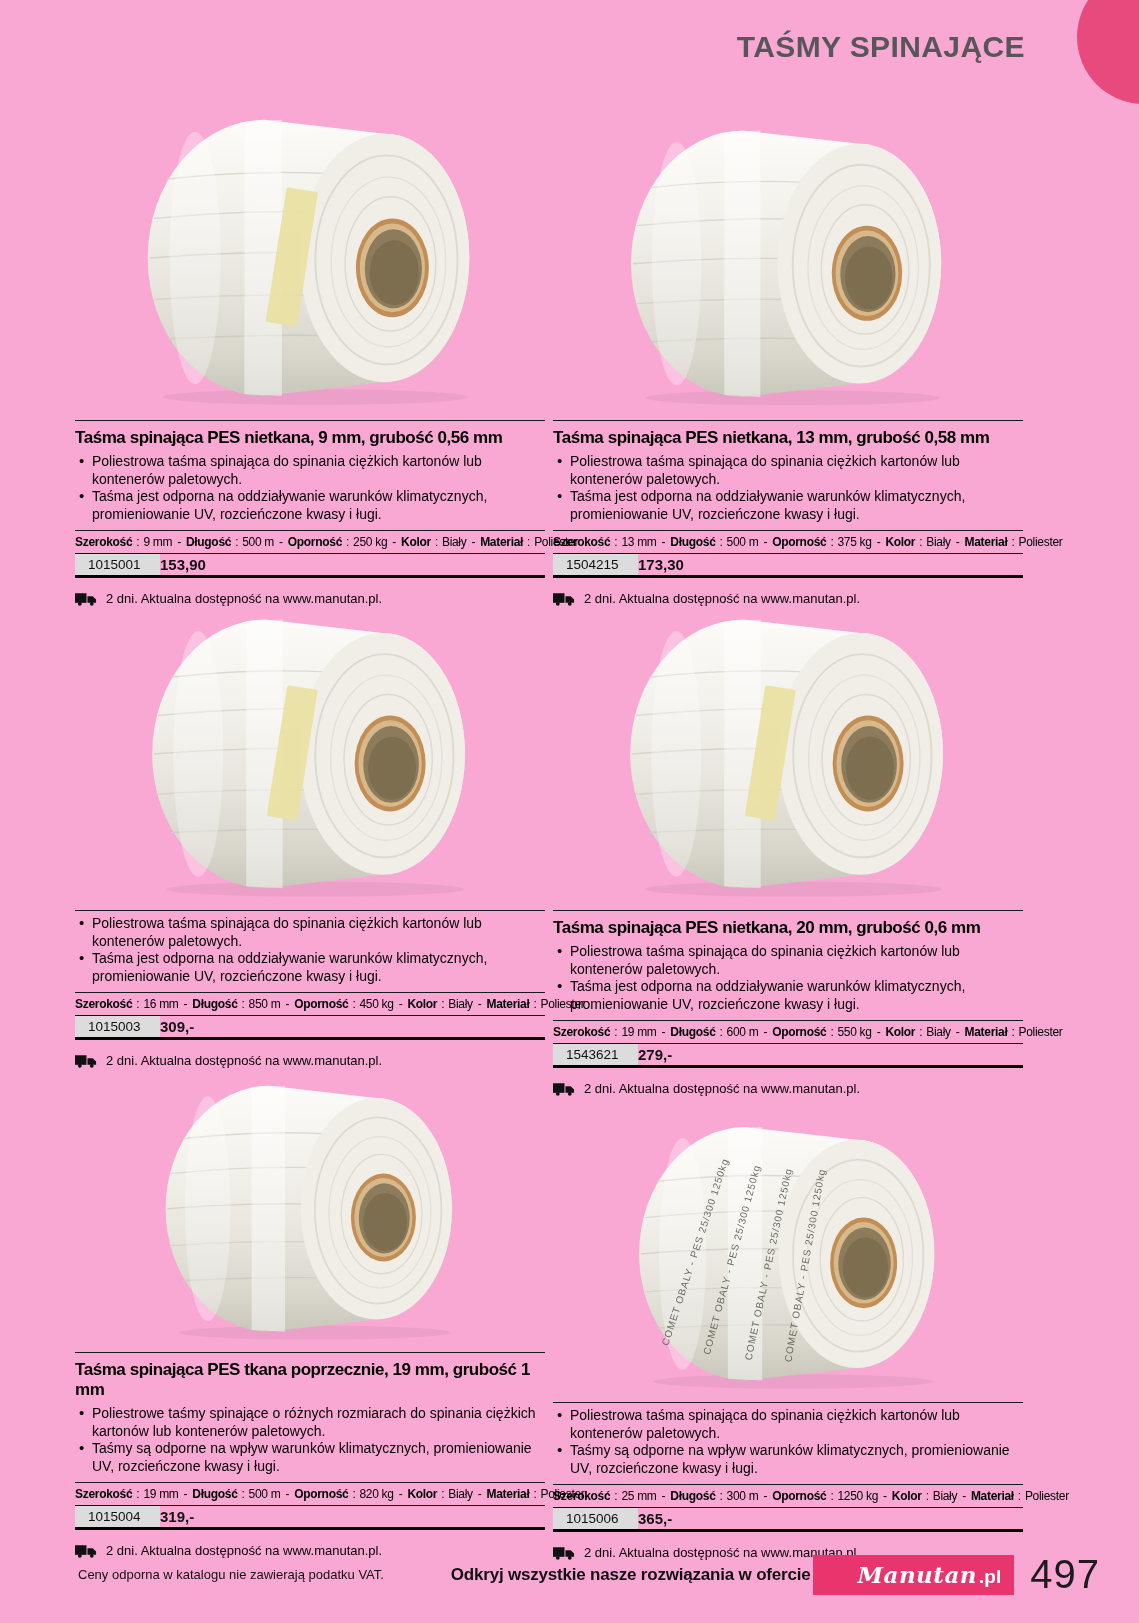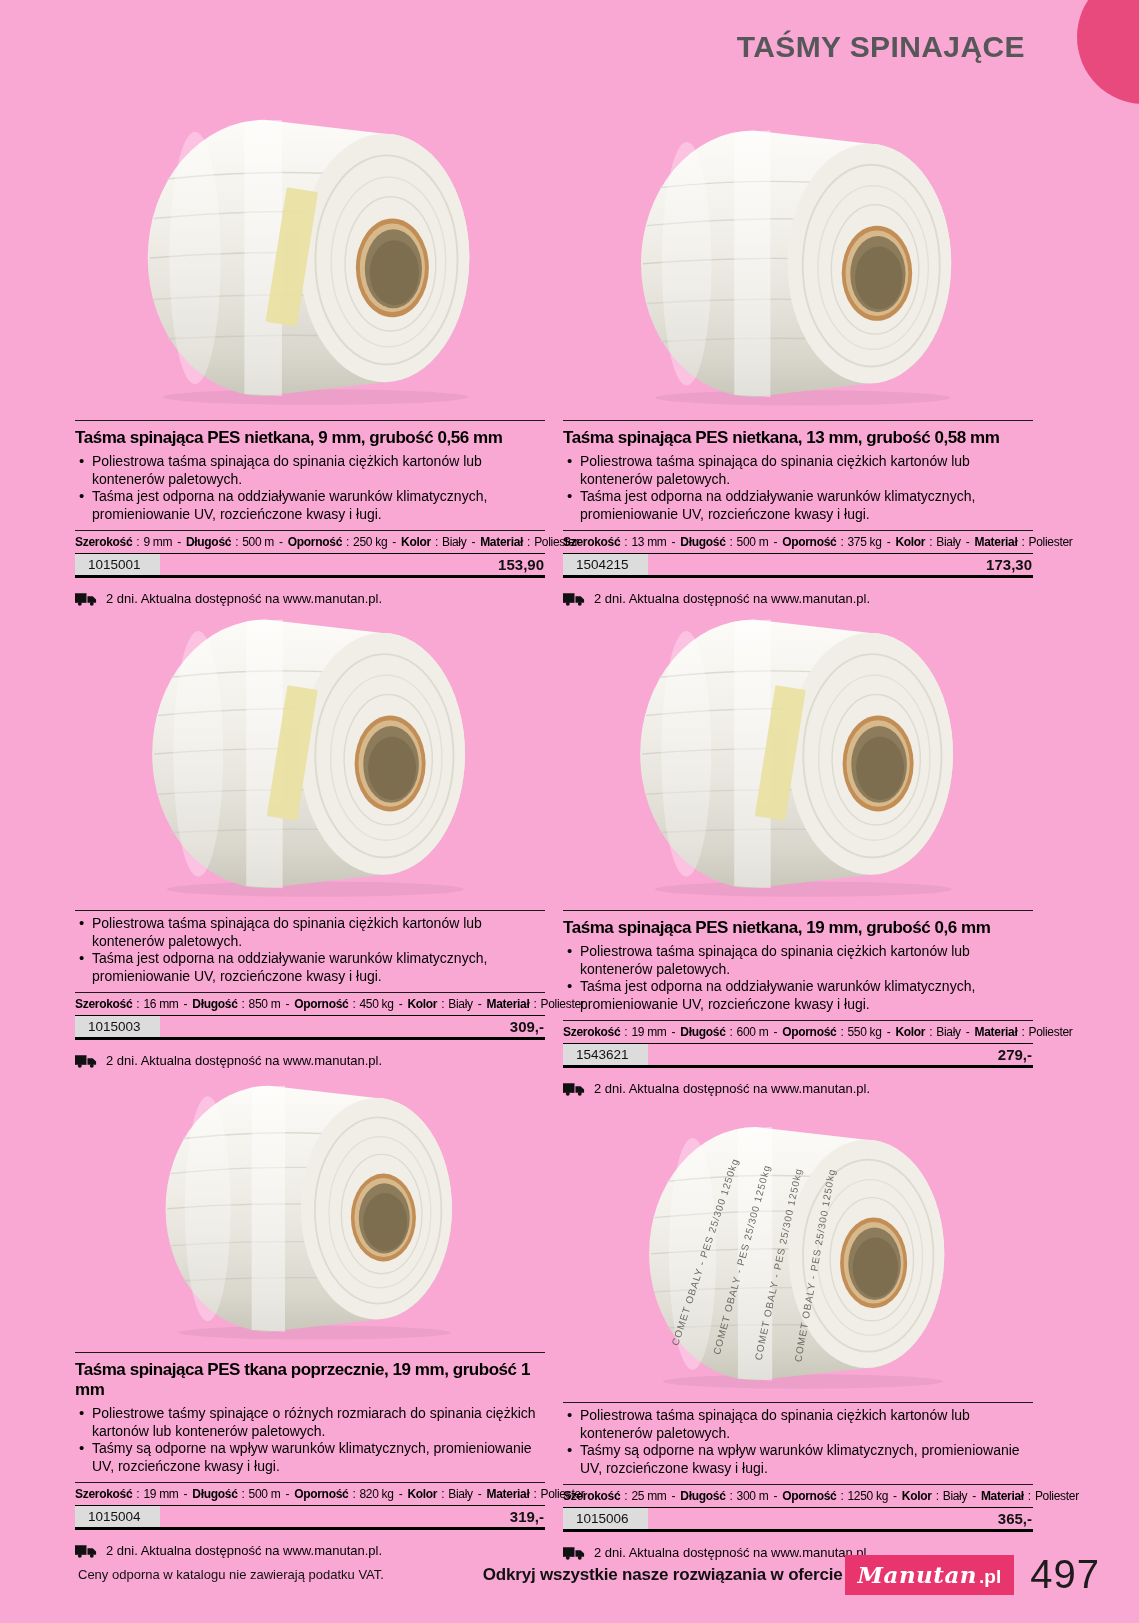--- a/index.html
+++ b/index.html
@@ -4,52 +4,52 @@
 <style>
   html,body{margin:0;padding:0;background:#ffffff;}
   body{font-family:"Liberation Sans", sans-serif; color:#111;}
   .page{position:relative;width:1139px;height:1623px;background:#f9a8d4;overflow:hidden;}
 
   
   .corner-circle{position:absolute;left:1077px;top:-30px;width:134px;height:134px;border-radius:50%;}
   .header-title{position:absolute;top:30px;right:114px;margin:0;font-size:30px;font-weight:700;color:#57575a;letter-spacing:.4px;}
 
   
-  .columns{position:absolute;left:75px;top:104px;width:962px;display:flex;gap:18px;}
+  .columns{position:absolute;left:75px;top:104px;width:962px;display:flex;gap:8px;}
   .column{width:470px;display:flex;flex-direction:column;}
 
   .card{width:470px;}
   .img-area{display:flex;justify-content:center;align-items:flex-end;padding-bottom:14px;box-sizing:border-box;}
   .ia-a{height:316px;}
   .ia-b{height:300px;margin-top:4px;padding-bottom:12px;}
   .ia-c{height:278px;margin-top:6px;padding-bottom:12px;}
   .ia-d{height:290px;margin-top:16px;padding-bottom:12px;}
   .roll{display:block;}
 
   .tblock{border-top:1.5px solid #1a1a1a;padding-top:4px;}
   .title{margin:3px 0 5px;font-size:17px;line-height:1.18;letter-spacing:-.45px;font-weight:700;color:#000;}
   .bullets{margin:0 0 7px;padding:0 0 0 17px;list-style:none;font-size:14px;line-height:1.25;color:#000;}
   .bullets li{position:relative;}
   .bullets li::before{content:"\2022";position:absolute;left:-13px;top:-1px;font-size:15px;}
   .specs{margin:0;border-top:1px solid #1a1a1a;padding:4px 0;font-size:12px;letter-spacing:-.3px;white-space:nowrap;color:#000;}
   .specs .sep{margin:0 4px;}
   .specs .dash{margin:0 5px;}
-  .price-row{display:flex;align-items:center;justify-content:space-between;border-top:1px solid #000;border-bottom:3px solid #000;height:21px;}
+  .price-row{display:flex;align-items:center;border-top:1px solid #000;border-bottom:3px solid #000;height:21px;}
   .code{background:#dcdcdc;align-self:stretch;display:flex;align-items:center;padding-left:13px;width:72px;font-size:13.5px;}
   .price{font-weight:700;font-size:15px;padding-right:1px;}
   .avail{display:flex;align-items:center;gap:8px;margin-top:13px;font-size:13px;color:#000;}
   .truck{width:23px;height:14px;fill:#111;flex:0 0 auto;}
 
   
   .footer{position:absolute;top:1552px;left:78px;width:1022px;display:flex;align-items:center;}
   .vat-note{font-size:13px;}
   .footer-right{margin-left:auto;display:flex;align-items:center;gap:2px;}
   .offer-text{font-weight:700;font-size:17px;letter-spacing:-.2px;}
   .logo-badge{color:#fff;padding:6px 13px 7px;display:inline-flex;align-items:baseline;gap:2px;}
-  .logo-script{font-family:"DejaVu Serif", serif;font-style:italic;font-weight:700;font-size:23px;letter-spacing:.5px;}
+  .logo-script{font-family:"DejaVu Serif", serif;font-style:italic;font-weight:700;font-size:23px;letter-spacing:.5px;margin-left:32px;}
   .logo-suffix{font-weight:700;font-size:19px;font-family:"Liberation Sans",sans-serif;}
   .page-number{font-size:40px;font-weight:400;letter-spacing:1px;color:#1c1c1c;margin-left:14px;}
 
   .hidden-defs{position:absolute;width:0;height:0;overflow:hidden;}
 </style>
 </head>
 <body>
 
 <svg class="hidden-defs" aria-hidden="true">
   <defs>
@@ -226,21 +226,21 @@
         </div>
       </article>
 
       <article class="card">
         <div class="img-area ia-b">
           <svg class="roll" style="width:355px" viewBox="0 0 370 300">
               <use href="#roll-taped"></use>
             </svg>
         </div>
         <div class="tblock">
-          <h2 class="title">Taśma spinająca PES nietkana, 19 mm, grubość 0,6 mm</h2>
+          <h2 class="title">Taśma spinająca PES nietkana, 20 mm, grubość 0,6 mm</h2>
           <ul class="bullets">
             <li>Poliestrowa taśma spinająca do spinania ciężkich kartonów lub kontenerów paletowych.</li>
             <li>Taśma jest odporna na oddziaływanie warunków klimatycznych, promieniowanie UV, rozcieńczone kwasy i ługi.</li>
           </ul>
           <p class="specs"><span class="pair"><b>Szerokość</b><span class="sep">:</span><span>19 mm</span></span><span class="dash">-</span><span class="pair"><b>Długość</b><span class="sep">:</span><span>600 m</span></span><span class="dash">-</span><span class="pair"><b>Oporność</b><span class="sep">:</span><span>550 kg</span></span><span class="dash">-</span><span class="pair"><b>Kolor</b><span class="sep">:</span><span>Biały</span></span><span class="dash">-</span><span class="pair"><b>Materiał</b><span class="sep">:</span><span>Poliester</span></span></p>
           <div class="price-row">
             <span class="code">1543621</span>
             <span class="price">279,-</span>
           </div>
           <div class="avail">

